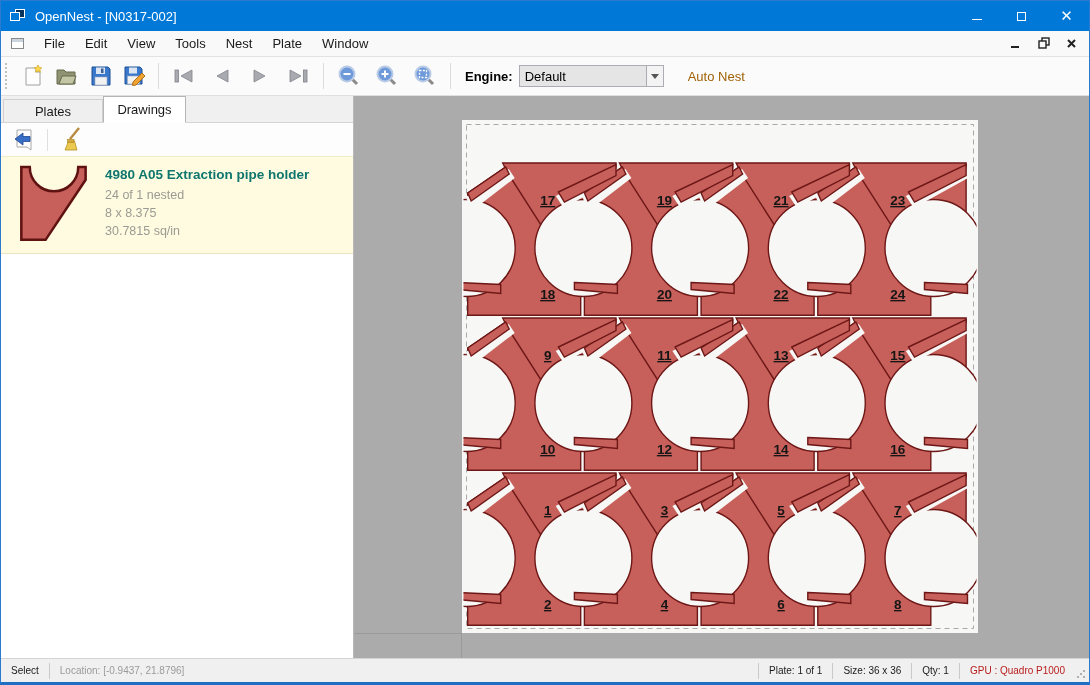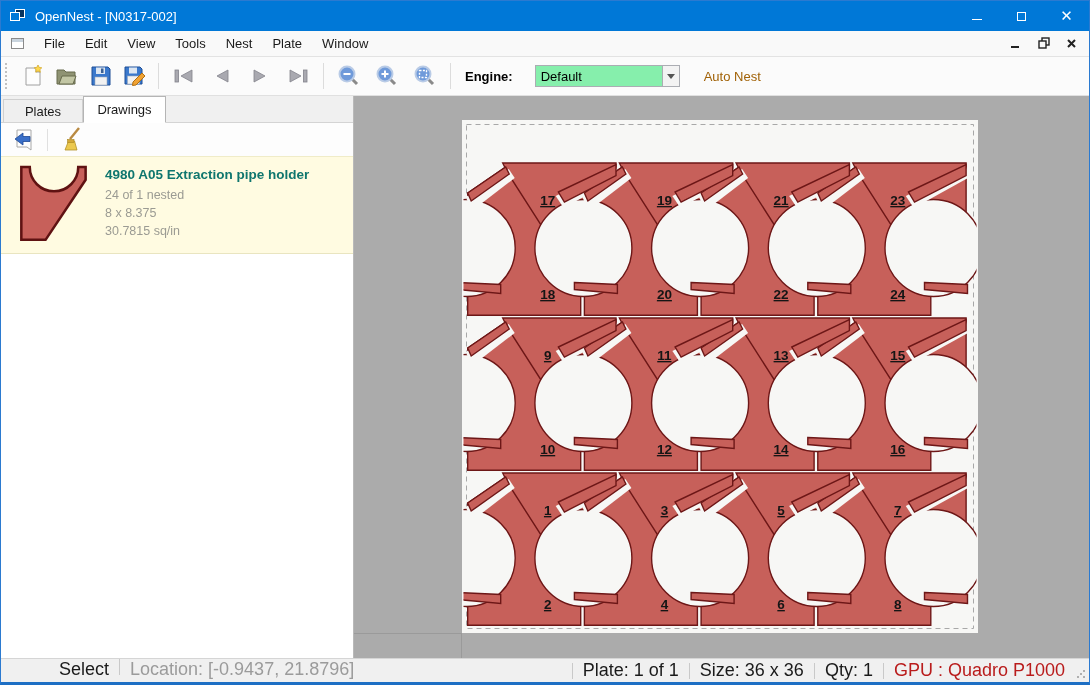--- a/index.html
+++ b/index.html
@@ -27,50 +27,50 @@
   .menu-item { padding:4px 10px; color:#1a1a1a; }
   .mdi-controls { margin-left:auto; display:flex; align-items:center; gap:14px; padding-right:10px; }
   .mdi-btn { width:14px; height:14px; display:flex; align-items:center; justify-content:center; }
 
   
   .toolbar { height:39px; background:#fbfbfb; border-bottom:1px solid #e0e0e0; display:flex; align-items:center; flex:0 0 39px; }
   .grip { width:5px; height:26px; margin:0 6px 0 4px; border-left:2px dotted #c0c0c0; }
   .tb-btn { width:34px; height:30px; display:flex; align-items:center; justify-content:center; }
   .tb-sep { width:1px; height:26px; background:#dcdcdc; margin:0 6px; }
   .nav-btn { width:38px; }
-  .engine-label { font-weight:bold; margin:0 22px 0 8px; }
-  .combo { width:128px; height:22px; border:1px solid #abadb3; background:#86efac; display:flex; align-items:center; }
+  .engine-label { font-weight:bold; margin:0 6px 0 8px; }
+  .combo { width:128px; height:22px; border:1px solid #abadb3; background:#e5e5e5; display:flex; align-items:center; }
   .combo .val { flex:1; padding-left:5px; }
   .combo .dd { width:17px; height:100%; border-left:1px solid #e0e0e0; background:#f3f3f3; display:flex; align-items:center; justify-content:center; }
   .dd-arrow { width:0; height:0; border-left:4px solid transparent; border-right:4px solid transparent; border-top:5px solid #555; }
   .auto-nest { margin-left:24px; color:#a16207; }
 
   
   .main { flex:1; display:flex; min-height:0; }
   .left-panel { width:353px; flex:0 0 353px; background:#fff; border-right:1px solid #b9b9b9; display:flex; flex-direction:column; }
   .tabstrip { height:27px; background:#f0f0f0; display:flex; align-items:flex-end; border-bottom:1px solid #d4d4d4; flex:0 0 27px; }
   .tab { height:23px; display:flex; align-items:center; justify-content:center; border:1px solid #d0d0d0; border-bottom:none;
          background:#efefef; color:#1a1a1a; }
-  .tab.inactive { width:80px; margin-left:2px; }
+  .tab.inactive { width:100px; margin-left:2px; }
   .tab.active { width:83px; height:27px; background:#fff; border-color:#b5b5b5; margin-bottom:-1px; border-bottom:1px solid #fff; }
   .panel-toolbar { height:33px; display:flex; align-items:center; padding-left:8px; background:#fdfdfd; flex:0 0 33px; }
   .pt-sep { width:1px; height:22px; background:#e0e0e0; margin:0 8px; }
   .drawing-item { background:#fffbe1; border-top:1px solid #f0ecc8; border-bottom:1px solid #e9e5c0; display:flex; padding:8px 10px 10px 12px; }
   .thumb-box { width:92px; flex:0 0 92px; display:flex; align-items:flex-start; }
   .item-info { padding-top:2px; }
   .item-title { font-weight:bold; color:#0f766e; margin-bottom:4px; font-size:13.5px; }
   .item-meta { color:#9b9b93; font-size:12.5px; line-height:1.45; }
 
   .canvas { flex:1; position:relative; background:#ababab; overflow:hidden; }
   .page { position:absolute; left:108px; top:24px; width:516px; height:513px; background:#f7f7f5; }
   .guide-h { position:absolute; left:0; top:537px; width:108px; border-top:1px solid #9a9a9a; }
   .guide-v { position:absolute; left:107px; top:537px; height:100%; border-left:1px solid #9a9a9a; }
 
   
-  .statusbar { height:24px; background:#f0f0f0; border-top:1px solid #d5d5d5; display:flex; flex:0 0 24px; font-size:18px;padding-left:48px; }
+  .statusbar { height:24px; background:#f0f0f0; border-top:1px solid #d5d5d5; display:flex; align-items:center; flex:0 0 24px; font-size:10px; }
   .sb-cell { padding:0 10px; color:#1a1a1a; white-space:nowrap; }
   .sb-sep { width:1px; height:16px; background:#c9c9c9; }
   .sb-loc { color:#9b9b9b; }
   .sb-right { margin-left:auto; display:flex; align-items:center; height:100%; }
   .sb-gpu { font-weight:normal; }
   .sb-grip { width:14px; height:100%; display:flex; align-items:flex-end; justify-content:flex-end; padding:0 3px 3px 0; }
 </style>
 </head>
 <body>
 

